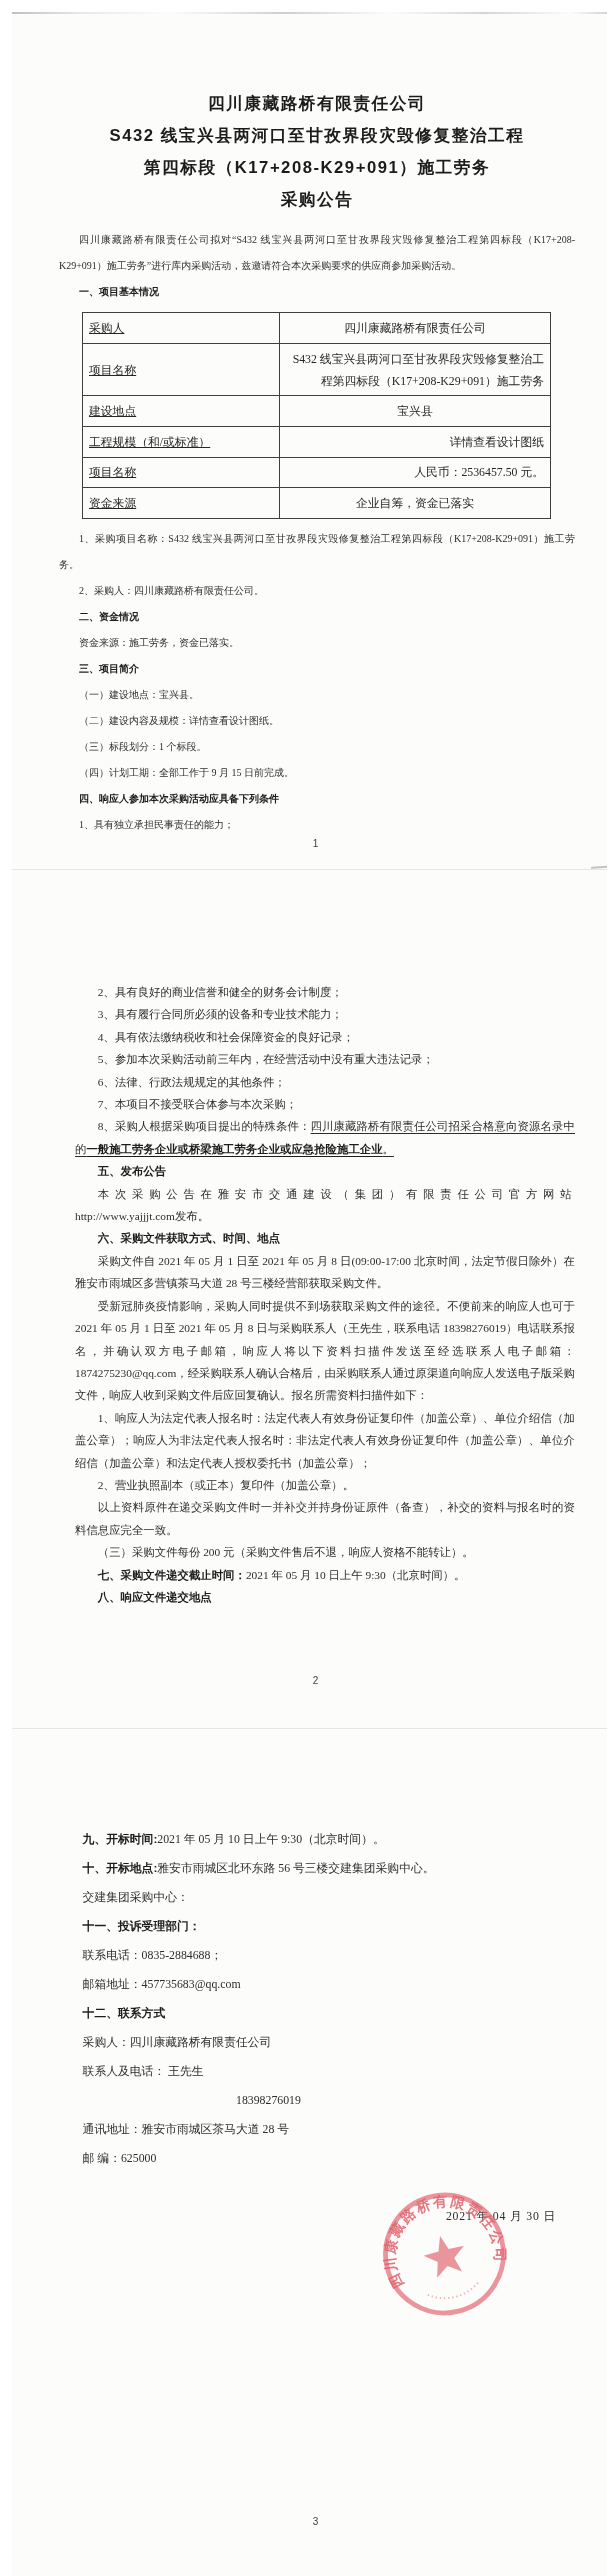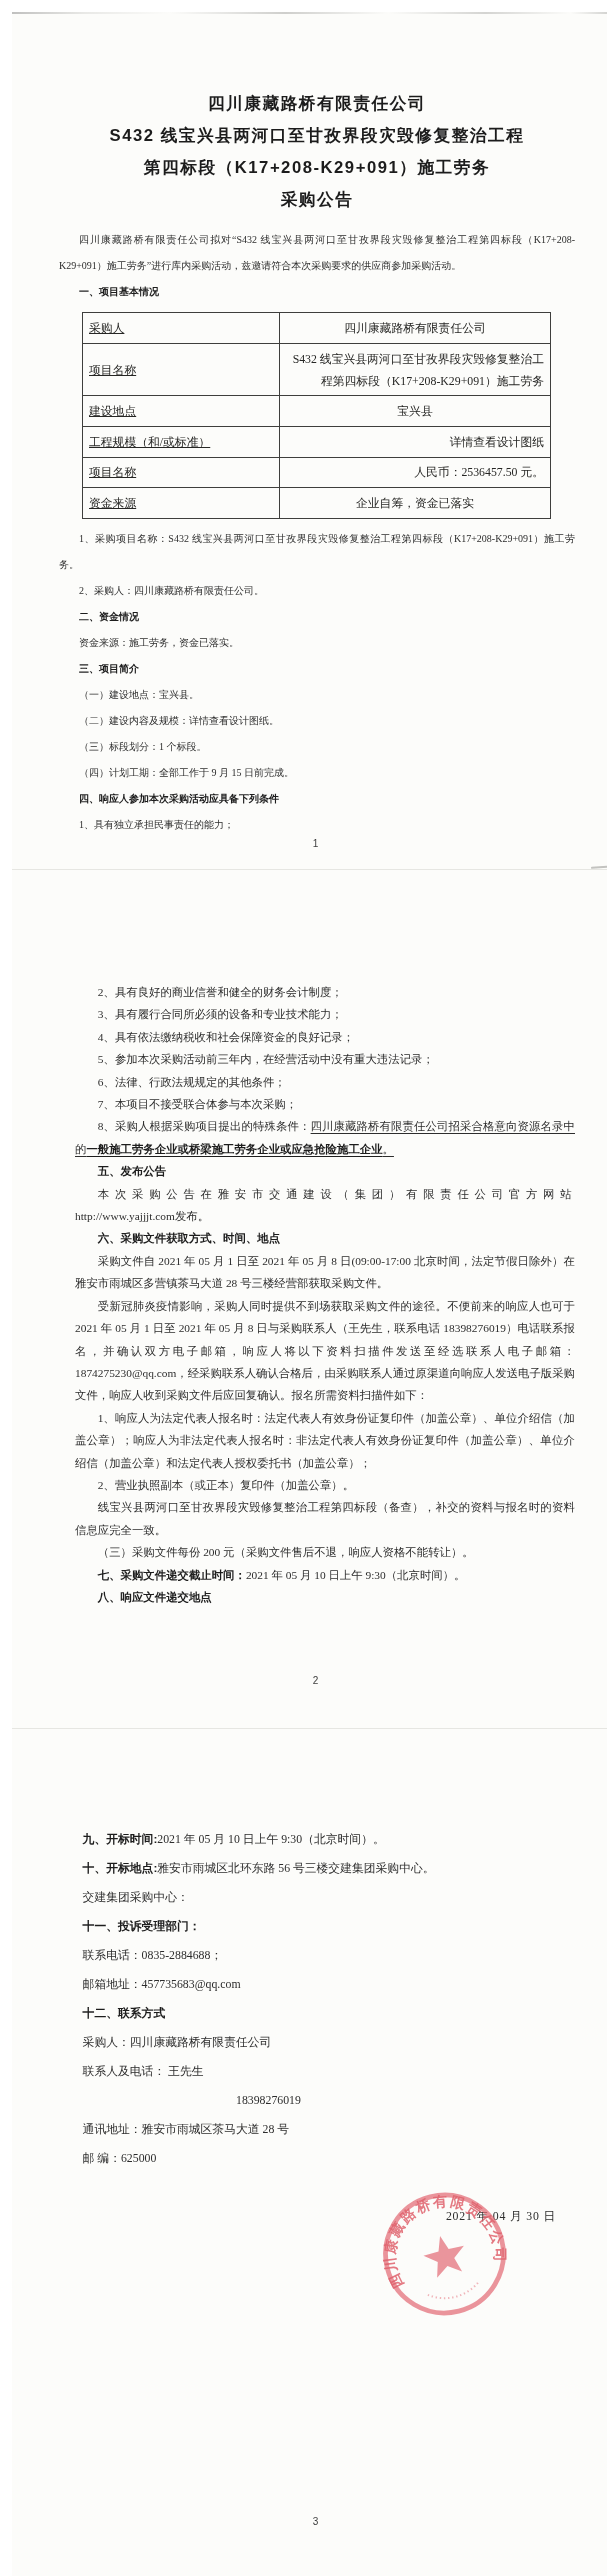--- a/index.html
+++ b/index.html
@@ -132,21 +132,21 @@
 
     <p class="body hd">五、发布公告</p>
 
     <p class="body"><span class="tracked">本次采购公告在雅安市交通建设（集团）有限责任公司官方网站</span><span>http://www.yajjjt.com</span><span>发布。</span></p>
 
     <p class="body hd">六、采购文件获取方式、时间、地点</p>
     <p class="body">采购文件自 2021 年 05 月 1 日至 2021 年 05 月 8 日(09:00-17:00 北京时间，法定节假日除外）在雅安市雨城区多营镇茶马大道 28 号三楼经营部获取采购文件。</p>
     <p class="body">受新冠肺炎疫情影响，采购人同时提供不到场获取采购文件的途径。不便前来的响应人也可于 2021 年 05 月 1 日至 2021 年 05 月 8 日与采购联系人（王先生，联系电话 18398276019）电话联系报名，并确认双方电子邮箱，响应人将以下资料扫描件发送至经选联系人电子邮箱：1874275230@qq.com，经采购联系人确认合格后，由采购联系人通过原渠道向响应人发送电子版采购文件，响应人收到采购文件后应回复确认。报名所需资料扫描件如下：</p>
     <p class="body">1、响应人为法定代表人报名时：法定代表人有效身份证复印件（加盖公章）、单位介绍信（加盖公章）；响应人为非法定代表人报名时：非法定代表人有效身份证复印件（加盖公章）、单位介绍信（加盖公章）和法定代表人授权委托书（加盖公章）；</p>
     <p class="body">2、营业执照副本（或正本）复印件（加盖公章）。</p>
-    <p class="body">线宝兴县两河口至甘孜界段灾毁修复整治工程第四标段（备查），补交的资料与报名时的资料信息应完全一致。</p>
+    <p class="body">以上资料原件在递交采购文件时一并补交并持身份证原件（备查），补交的资料与报名时的资料信息应完全一致。</p>
     <p class="body">（三）采购文件每份 200 元（采购文件售后不退，响应人资格不能转让）。</p>
 
     <p class="body"><span class="hd">七、采购文件递交截止时间：</span><span>2021 年 05 月 10 日上午 9:30（北京时间）。</span></p>
 
     <p class="body hd">八、响应文件递交地点</p>
   </div>
   <div class="pgnum" id="pgnum2">2</div>
 
   <div class="page" id="page3">
 

